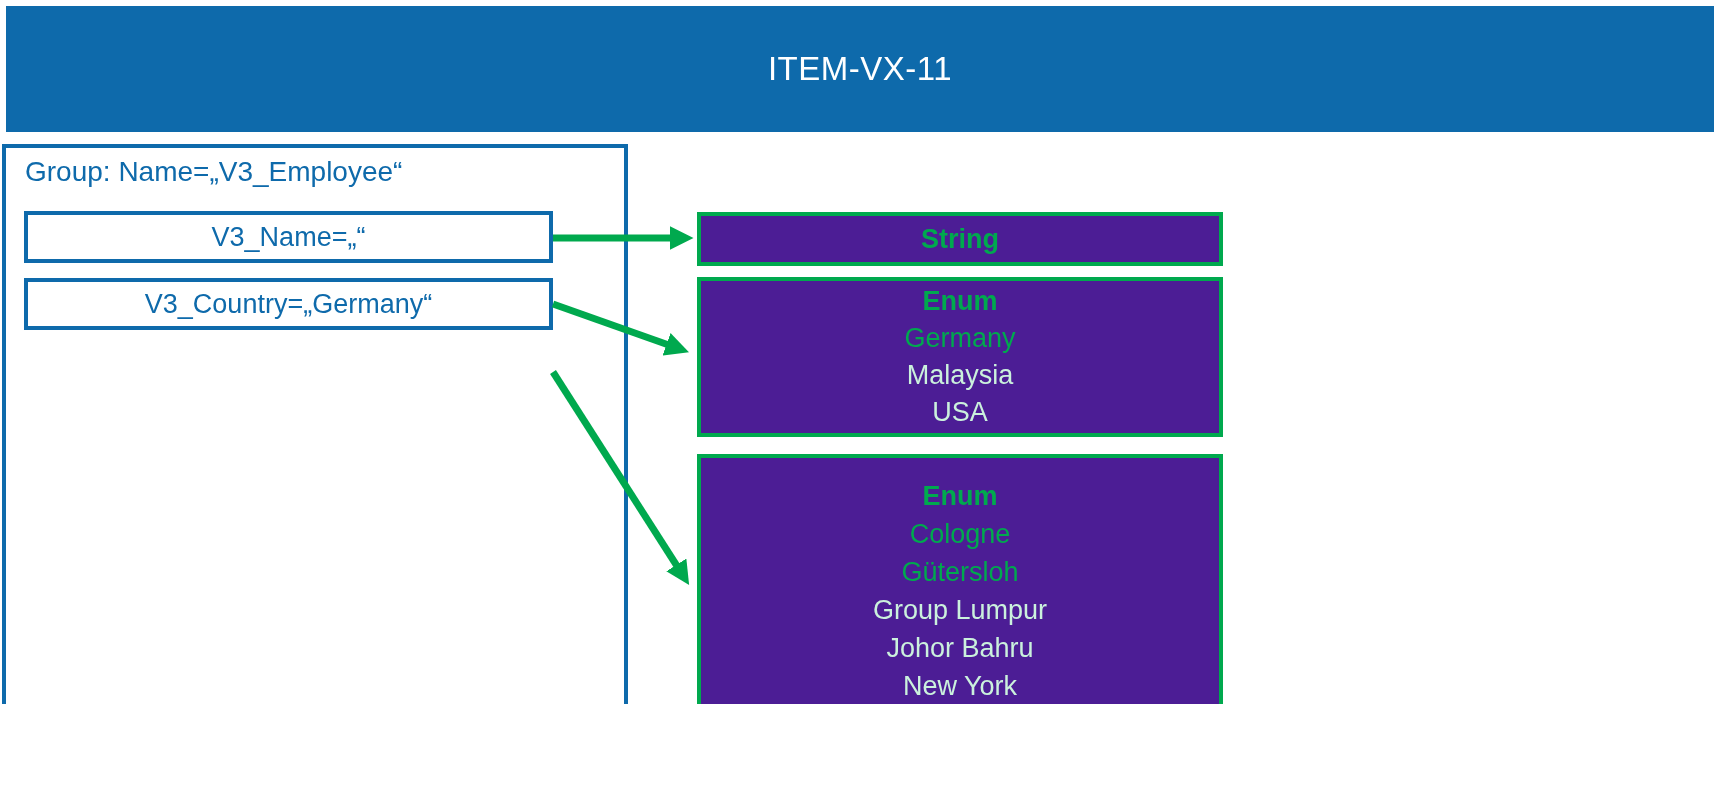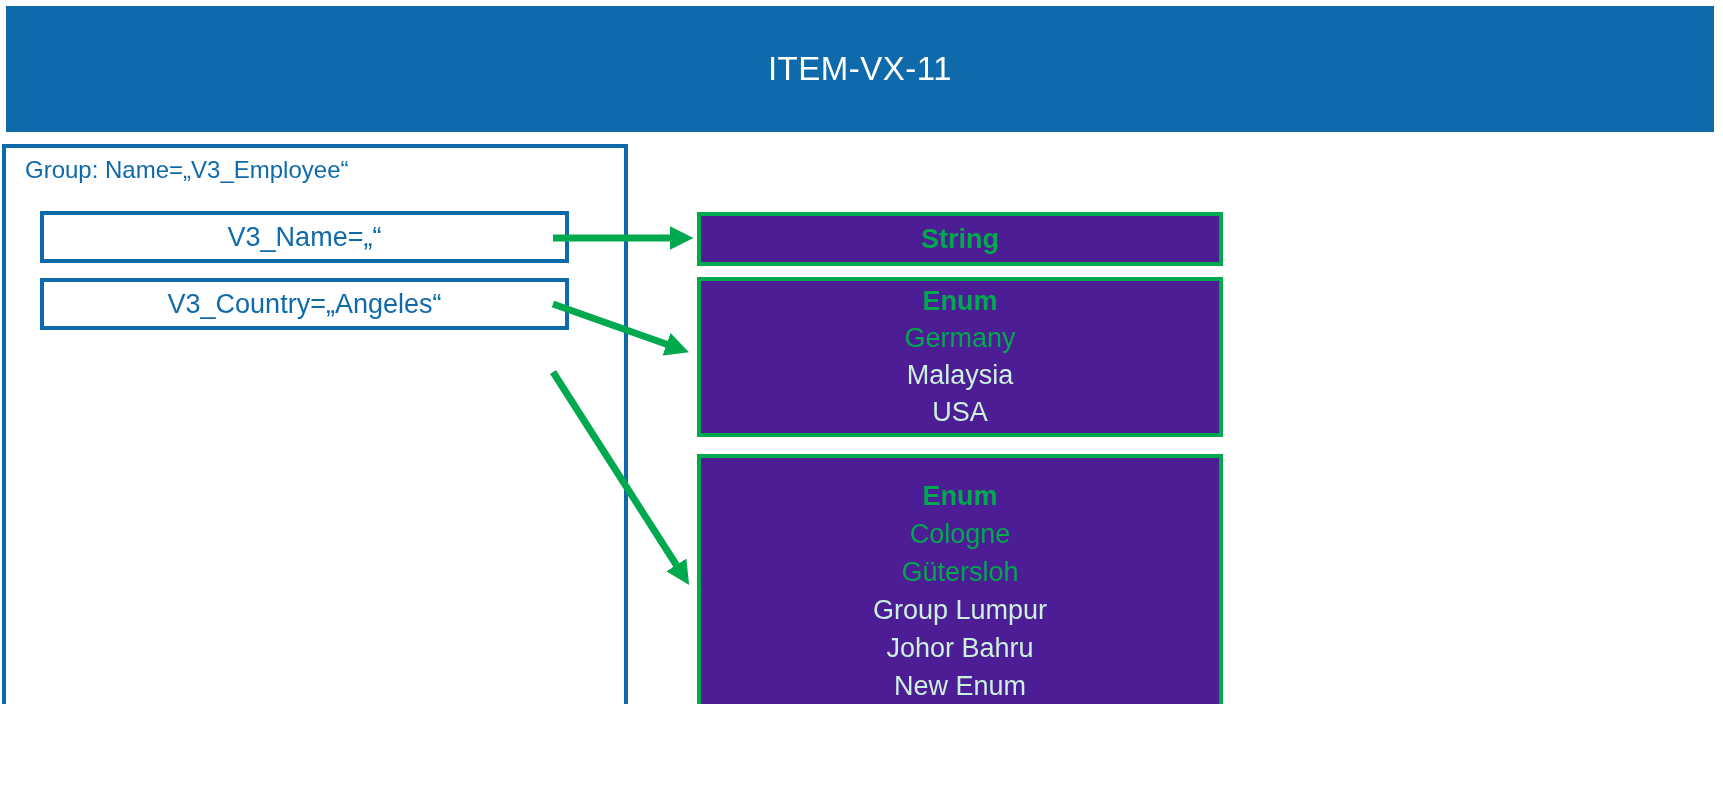--- a/index.html
+++ b/index.html
@@ -30,35 +30,34 @@
   .group-box {
     position: absolute;
     left: 2px; top: 144px;
     width: 618px; height: 643px;
     border: 4px solid var(--blue, #0E6AAB);
     background: #ffffff;
   }
   .group-label {
     position: absolute;
     left: 25px; top: 156px;
-    font-size: 24px;
+    font-size: 28px;
     color: var(--blue, #0E6AAB);
     white-space: nowrap;
   }
   .field {
     position: absolute;
     left: 24px;
     width: 521px; height: 44px;
     border: 4px solid var(--blue, #0E6AAB);
     background: #ffffff;
     display: flex; align-items: center; justify-content: center;
     font-size: 27px;
     color: var(--blue, #0E6AAB);
     white-space: nowrap;
-    margin-left: 16px;
   }
   .field-1 { top: 211px; }
   .field-2 { top: 278px; }
   .field-3 { top: 345px; }
 
   
   .type-box {
     position: absolute;
     left: 697px;
     width: 518px;
@@ -96,41 +95,41 @@
     <span class="title">ITEM-VX-11</span>
   </div>
 
   <div class="group-box"></div>
   <div class="group-label">Group: Name=„V3_Employee“</div>
 
   <div class="field field-1">
     <span>V3_Name=„“</span>
   </div>
   <div class="field field-2">
-    <span>V3_Country=„Angeles“</span>
+    <span>V3_Country=„Germany“</span>
   </div>
 
   <div class="type-box type-string">
     <span class="type-title">String</span>
   </div>
 
   <div class="type-box type-enum-country">
     <div class="type-title">Enum</div>
     <div class="entry">Germany</div>
     <div class="entry muted">Malaysia</div>
     <div class="entry muted">USA</div>
   </div>
 
   <div class="type-box type-enum-city">
     <div class="type-title">Enum</div>
     <div class="entry">Cologne</div>
     <div class="entry">Gütersloh</div>
     <div class="entry muted">Group Lumpur</div>
     <div class="entry muted">Johor Bahru</div>
-    <div class="entry muted">New Enum</div>
+    <div class="entry muted">New York</div>
   </div>
 
   <svg class="arrows" viewBox="0 0 1723 804" xmlns="http://www.w3.org/2000/svg">
     <defs>
       <marker id="ah" viewBox="0 0 10 10" refX="6" refY="5" markerWidth="3.4" markerHeight="3.4" orient="auto-start-reverse">
         <polygon class="ah" points="0,0 10,5 0,10"></polygon>
       </marker>
     </defs>
     <line x1="553" y1="238" x2="684" y2="238" marker-end="url(#ah)"></line>
     <line x1="553" y1="304" x2="680" y2="349" marker-end="url(#ah)"></line>

